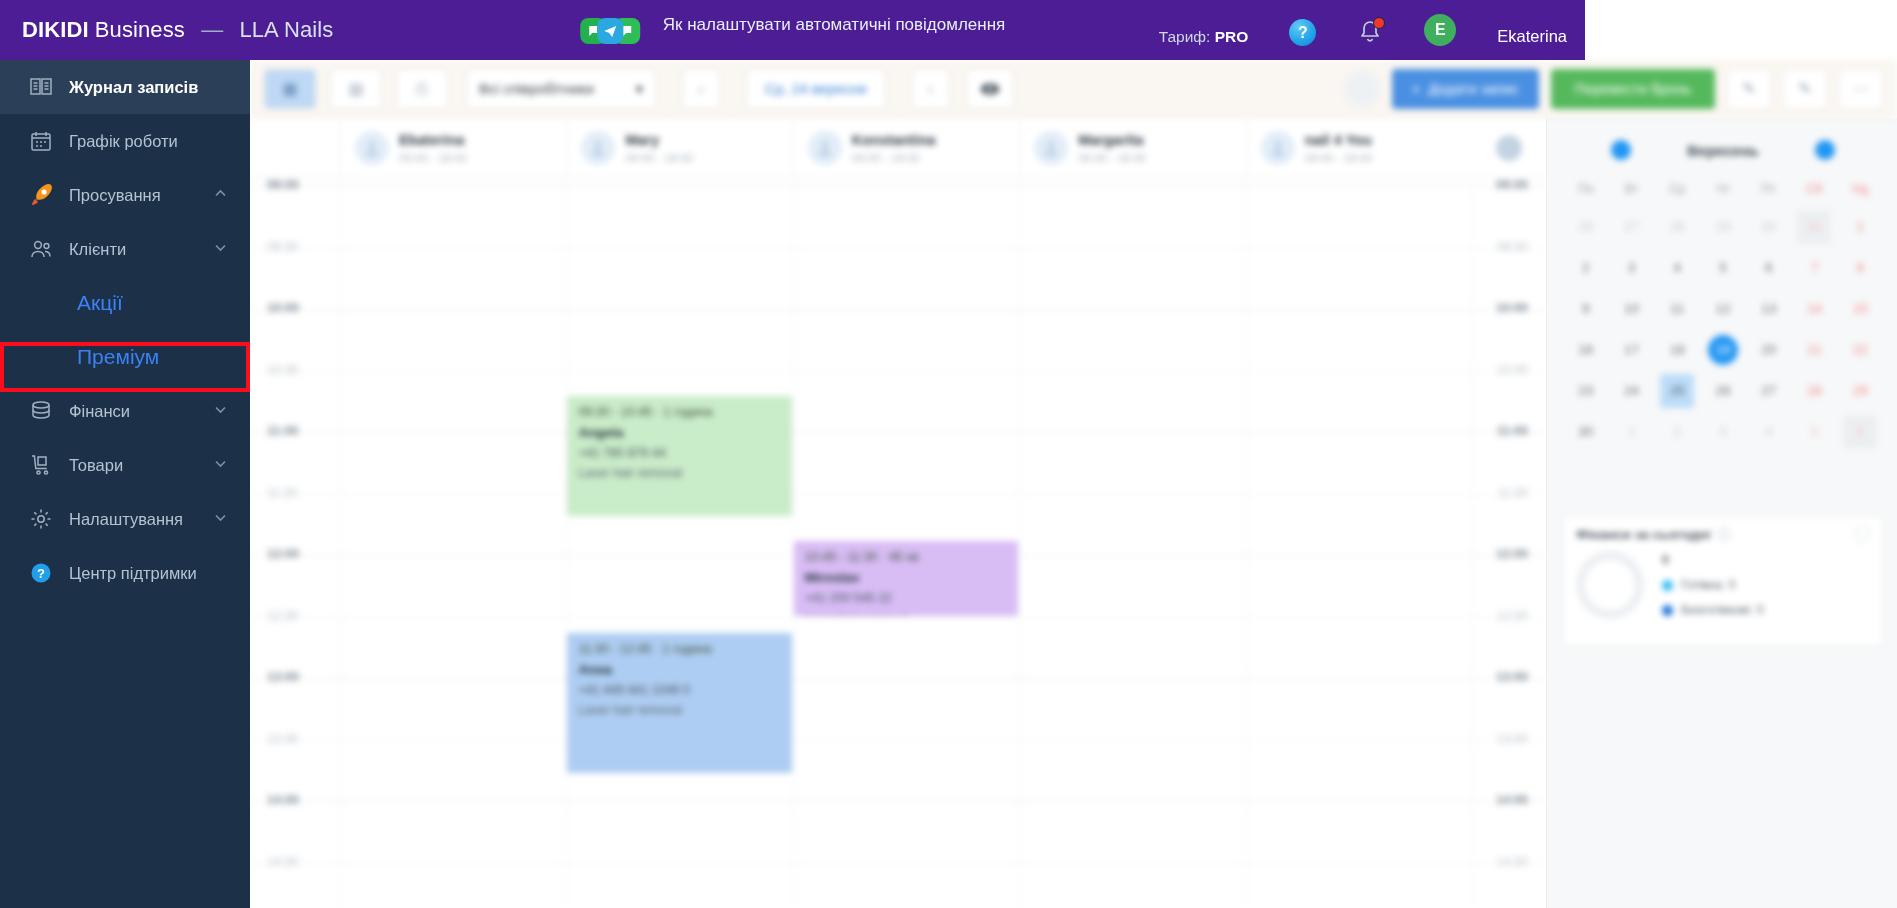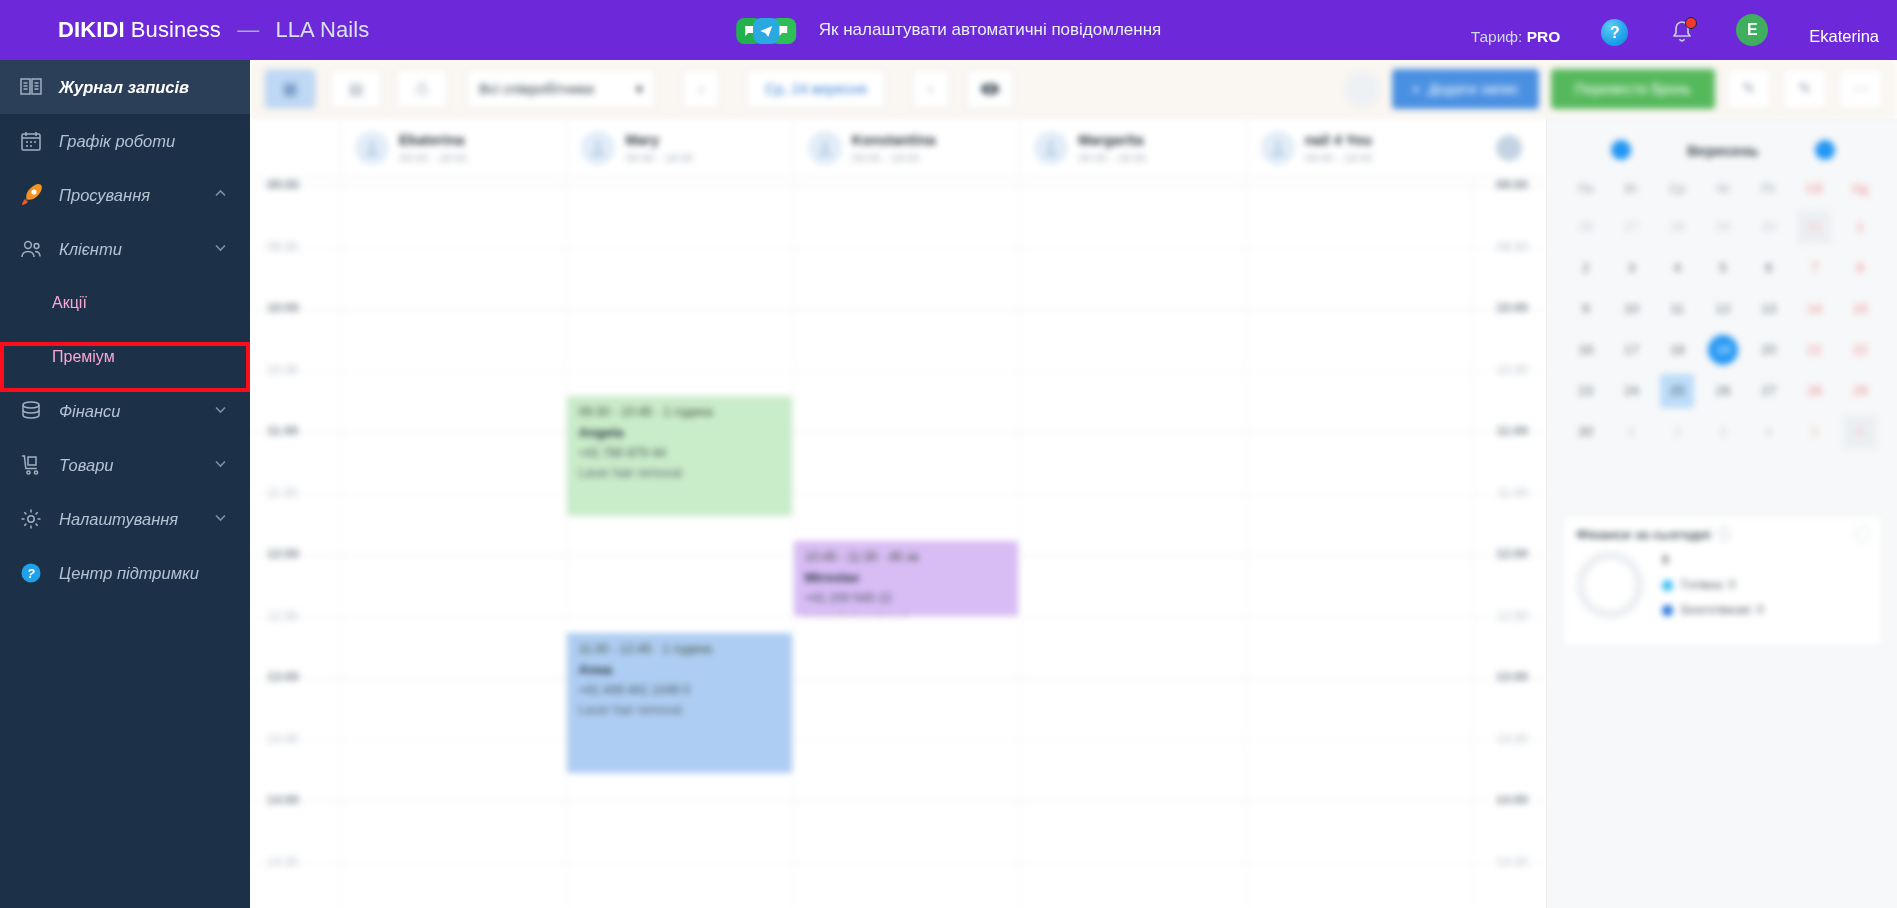--- a/index.html
+++ b/index.html
@@ -5,34 +5,33 @@
   * { box-sizing: border-box; margin: 0; padding: 0; }
   html, body {
     width: 1897px; height: 908px;
     font-family: "Liberation Sans", sans-serif;
     background: #ffffff; overflow: hidden;
   }
   #app { position: relative; width: 1897px; height: 908px; }
 
   
   .topbar {
-    position: absolute; left: 0; top: 0; width: 1897px; height: 60px;
-    background: #6d28d9; display: flex; align-items: center;
+    position: absolute; left: 0; top: 0; width: 1585px; height: 60px;
+    background: #4c1d95; display: flex; align-items: center;
     z-index: 40;
-    padding-left: 36px;
   }
   .brand { margin-left: 22px; font-size: 22px; letter-spacing: .1px; white-space: nowrap; }
   .brand .b1 { color: #ffffff; font-weight: bold; }
   .brand .b2 { color: #ffffff; font-weight: normal; }
   .brand .dash { color: #9fb0c0; margin: 0 10px; font-weight: normal; }
   .brand .b3 { color: #d7e2ec; font-weight: normal; }
 
   .promo {
     position: absolute; left: 50%; transform: translateX(-50%);
-    display: flex; align-items: center; gap: 21px; white-space: nowrap;
+    display: flex; align-items: flex-start; gap: 21px; white-space: nowrap;
   }
   .promo-icons { position: relative; width: 62px; height: 30px; }
   .bub { position: absolute; top: 3px; width: 26px; height: 26px; border-radius: 8px; }
   .bub.g1 { left: 0; background: #22b14c; }
   .bub.bl { left: 17px; background: #29a9e0; z-index: 3; }
   .bub.g2 { left: 34px; background: #2ebd57; }
   .bub svg { position: absolute; left: 5px; top: 5px; }
   .promo-text { color: #e8f0f7; font-size: 17px; }
 
   .topright { position: absolute; right: 18px; display: flex; align-items: flex-end; gap: 41px; }
@@ -56,30 +55,30 @@
   }
   .uname { color: #ffffff; font-size: 16.5px; white-space: nowrap; }
 
   
   .sidebar {
     position: absolute; left: 0; top: 60px; width: 250px; height: 848px;
     background: #1c3047; z-index: 30;
   }
   .nav-item {
     position: relative; display: flex; align-items: center; height: 54px;
-    padding-left: 18px; color: #b3c3d2; font-size: 16.5px; white-space: nowrap; font-style: italic;
+    padding-left: 28px; color: #b3c3d2; font-size: 16.5px; white-space: nowrap;
   }
   .nav-item.active { background: #2b4058; color: #ffffff; font-weight: bold; }
   .nav-item .ic { width: 26px; height: 26px; margin-right: 15px; flex: 0 0 26px;
                   display: flex; align-items: center; justify-content: center; }
   .nav-item .lbl { flex: 1; }
   .nav-item .chev { margin-right: 22px; opacity: .75; }
   .nav-item .cnt { margin-right: 22px; color: #f0f4f8; font-size: 15.5px; font-weight: bold; }
-  .nav-sub { display: flex; align-items: center; height: 54px; padding-left: 52px;
-             color: #f9a8d4; font-size: 16px; white-space: nowrap; }
+  .nav-sub { display: flex; align-items: center; height: 54px; padding-left: 77px;
+             color: #3b82f6; font-size: 21px; white-space: nowrap; }
   .nav-sub.boxed { position: relative; }
   .hl-box {
     position: absolute; left: 0; top: 342px; width: 250px; height: 50px;
     border: 4px solid #fb0d1b; z-index: 33; pointer-events: none;
   }
 
   
   .main { position: absolute; left: 250px; top: 60px; width: 1647px; height: 848px; background: #ffffff; }
 
   .toolbar {

